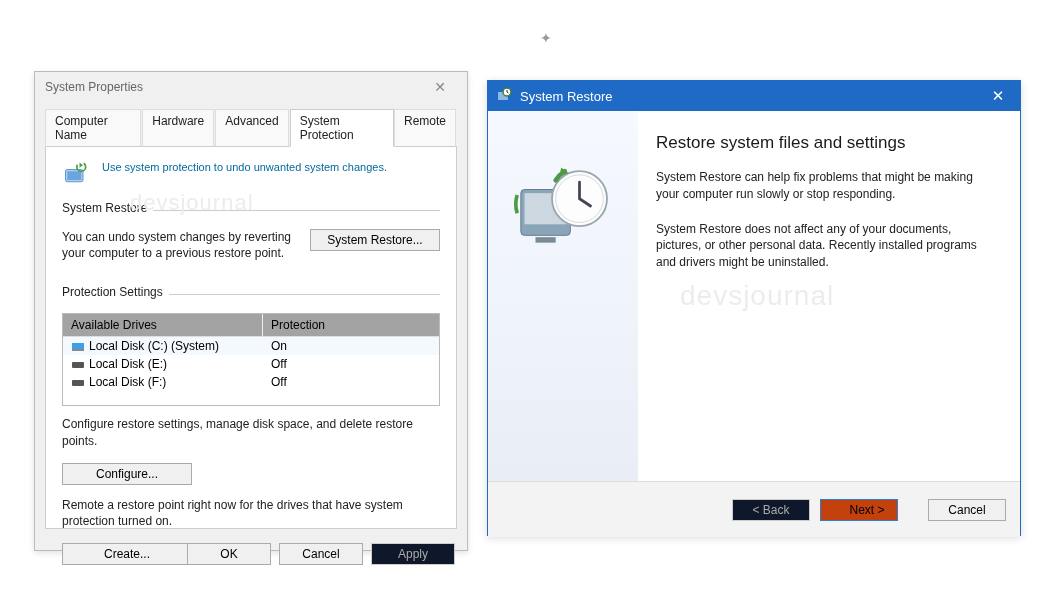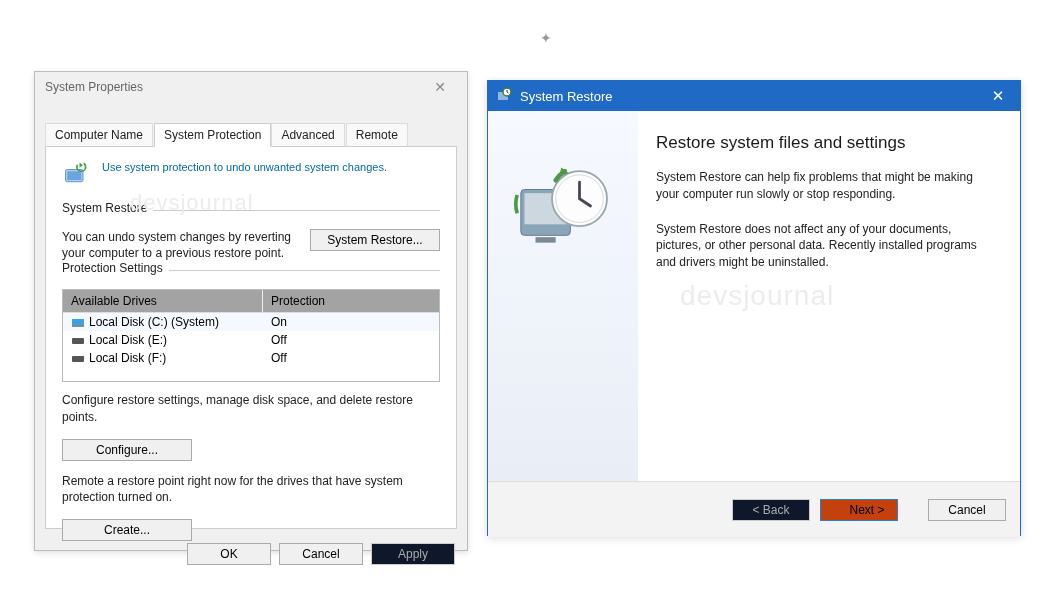--- a/index.html
+++ b/index.html
@@ -5,36 +5,36 @@
 * { box-sizing: border-box; margin: 0; padding: 0; font-family: "Segoe UI", Tahoma, sans-serif; }
 body { background: #fff; width: 1045px; height: 603px; position: relative; }
 
 
 .win1 {
   position: absolute; left: 34px; top: 71px; width: 434px; height: 480px;
   border: 1px solid #bbb; background: #f0f0f0; box-shadow: 0 2px 6px rgba(0,0,0,.12);
 }
 .win1-titlebar { height: 30px; display: flex; align-items: center; justify-content: space-between; padding: 0 10px; color: #666; font-size: 12px; }
 .win1-close { width: 34px; height: 22px; display:flex; align-items:center; justify-content:center; font-size:14px; color:#888; }
-.tabs { display:flex; margin: 20px 10px 0 10px; font-size:12px; border-bottom:1px solid #ccc; }
+.tabs { display:flex; margin: 6px 10px 0 10px; font-size:12px; border-bottom:1px solid #ccc; }
 .tab { padding: 4px 9px; border:1px solid transparent; color:#222; position:relative; bottom:-1px; cursor:pointer; }
 .tab.active { background:#fff; border:1px solid #ccc; border-bottom:1px solid #fff; }
 .tab:not(.active){ background:#f9f9f9; border:1px solid #ddd; border-bottom:1px solid #ccc; margin-right:1px;}
 .tabbody { background:#fff; margin:0 10px 8px 10px; padding: 12px 16px 10px 16px; border:1px solid #ccc; border-top:none; height: 382px; }
 
 .intro-row { display:flex; gap:12px; align-items:flex-start; margin-bottom:14px; }
 .shield-icon { width:28px; height:28px; position:relative; flex-shrink:0;}
 .shield-icon svg { width:28px; height:28px; }
 .intro-text { font-size:11px; color:#0369a1; padding-top:2px; }
 
 .section-title { font-size:12px; color:#222; padding-bottom:4px; }
 .section-rule { display:flex; align-items:center; gap:6px; margin-bottom:10px;}
 .section-rule .line { flex:1; border-top:1px solid #ccc; height:1px;}
 
-.sr-row { display:flex; align-items:flex-start; gap:14px; }
+.sr-row { display:flex; align-items:flex-start; gap:14px; margin-bottom:24px;}
 .sr-text { font-size:12px; color:#222; flex:1; line-height:1.35;}
 .btn { border:1px solid #aaa; background:#f0f0f0; font-size:12px; padding:3px 0; width:130px; text-align:center; cursor:pointer;}
 .btn.small{width:130px;}
 .btn.disabled{color:#aaa; background:#0f172a; border-color:#ccc; cursor:default;}
 .btn.highlight{border:1px solid #2a7ed8; background:#c2410c;padding-left:16px;}
 
 .drives-box { border:1px solid #bbb; margin-bottom:10px; }
 .drives-head { display:flex; background:#a3a3a3; font-size:12px; border-bottom:1px solid #ddd; }
 .drives-head .c1 { width:200px; padding:4px 8px; border-right:1px solid #eee;}
 .drives-head .c2 { flex:1; padding:4px 8px; }
@@ -85,22 +85,23 @@
 <div class="win1">
   <div class="win1-titlebar">
     <span>System Properties</span>
     <div class="win1-close">
       <span>✕</span>
     </div>
   </div>
 
   <div class="tabs">
     <div class="tab">Computer Name</div>
+    <div class="tab">Hardware</div>
+    <div class="tab">Advanced</div>
     <div class="tab active">System Protection</div>
-    <div class="tab">Advanced</div>
     <div class="tab">Remote</div>
   </div>
 
   <div class="tabbody">
     <div class="intro-row">
       <div class="shield-icon">
         <svg viewBox="0 0 32 32">
             <rect x="4" y="12" width="20" height="14" rx="2" fill="#aad0f2" stroke="#5a8cc2"></rect>
             <rect x="6" y="14" width="16" height="10" fill="#6aa6dd"></rect>
             <path d="M20 6 a6 6 0 1 1 0 0.01" fill="none"></path>

